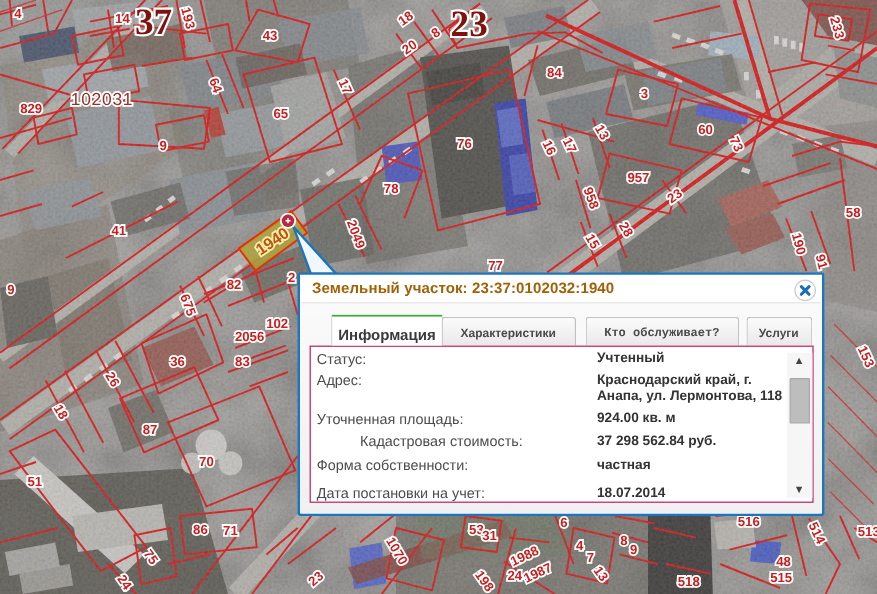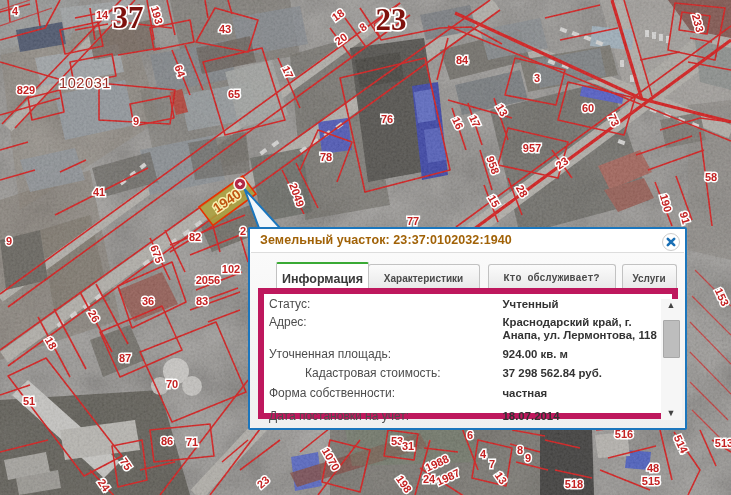--- a/index.html
+++ b/index.html
@@ -5,21 +5,21 @@
   html,body{margin:0;padding:0;}
   #stage{position:relative;width:731px;height:495px;overflow:hidden;font-family:"Liberation Sans",sans-serif;background:#8f8c85;}
   #map{position:absolute;left:0;top:0;}
   #popup{position:absolute;left:248px;top:227px;width:435px;height:199px;background:#fff;border:2px solid #1b76bd;border-radius:2px;}
   .hdr{position:absolute;left:10px;top:4px;font-size:12.5px;font-weight:bold;color:#a16207;letter-spacing:0.1px;white-space:nowrap;}
   .close{position:absolute;left:412px;top:4px;width:16px;height:16px;border:1px solid #ccc;border-radius:50%;background:#fff;}
   .sep{position:absolute;top:23px;left:1px;right:1px;height:1px;background:#ddd;}
   .pbody{position:absolute;top:24px;bottom:0;left:0;right:0;background:linear-gradient(#fafafa,#f0f0f0);border-radius:0 0 2px 2px;}
   .tab{position:absolute;top:35px;height:24px;box-sizing:border-box;background:linear-gradient(#fbfbfb,#e9e9e9);border:1px solid #c2c2c2;border-bottom:none;border-radius:3px 3px 0 0;font-size:10px;font-weight:bold;color:#4a4a4a;text-align:center;padding-top:8px;z-index:1;}
   .tabact{position:absolute;top:32.5px;height:26.5px;box-sizing:border-box;background:#fff;border:1px solid #c2c2c2;border-bottom:none;border-top:2.5px solid #3aaa35;border-radius:2px 2px 0 0;font-size:12.5px;font-weight:bold;color:#3a3a3a;text-align:center;padding-top:8px;z-index:3;}
-  .cbox{position:absolute;left:7.5px;top:59px;width:420px;height:131px;box-sizing:border-box;background:#fff;border:6px solid #be185d;z-index:2;}
+  .cbox{position:absolute;left:7.5px;top:59px;width:420px;height:131px;box-sizing:border-box;background:#fff;border:1px solid #be185d;z-index:2;}
   .lbl{position:absolute;left:5.5px;font-size:12px;color:#4d4d4d;white-space:nowrap;line-height:13.5px;}
   .val{position:absolute;left:239px;font-size:11.4px;font-weight:bold;color:#333;white-space:nowrap;line-height:13.5px;text-align:right;}
   .sbar{position:absolute;left:397px;top:5px;width:21px;height:121px;background:#f6f6f6;}
   .sarr{position:absolute;left:0;width:21px;height:13px;text-align:center;font-size:9px;color:#444;line-height:13px;}
   .sthumb{position:absolute;left:2px;top:21px;width:15px;height:36px;background:#bdbdbd;border:1px solid #a8a8a8;border-radius:1px;}
 </style>
 </head>
 <body>
 <div id="stage">
 <svg id="map" width="731" height="495" viewBox="0 0 731 495">

